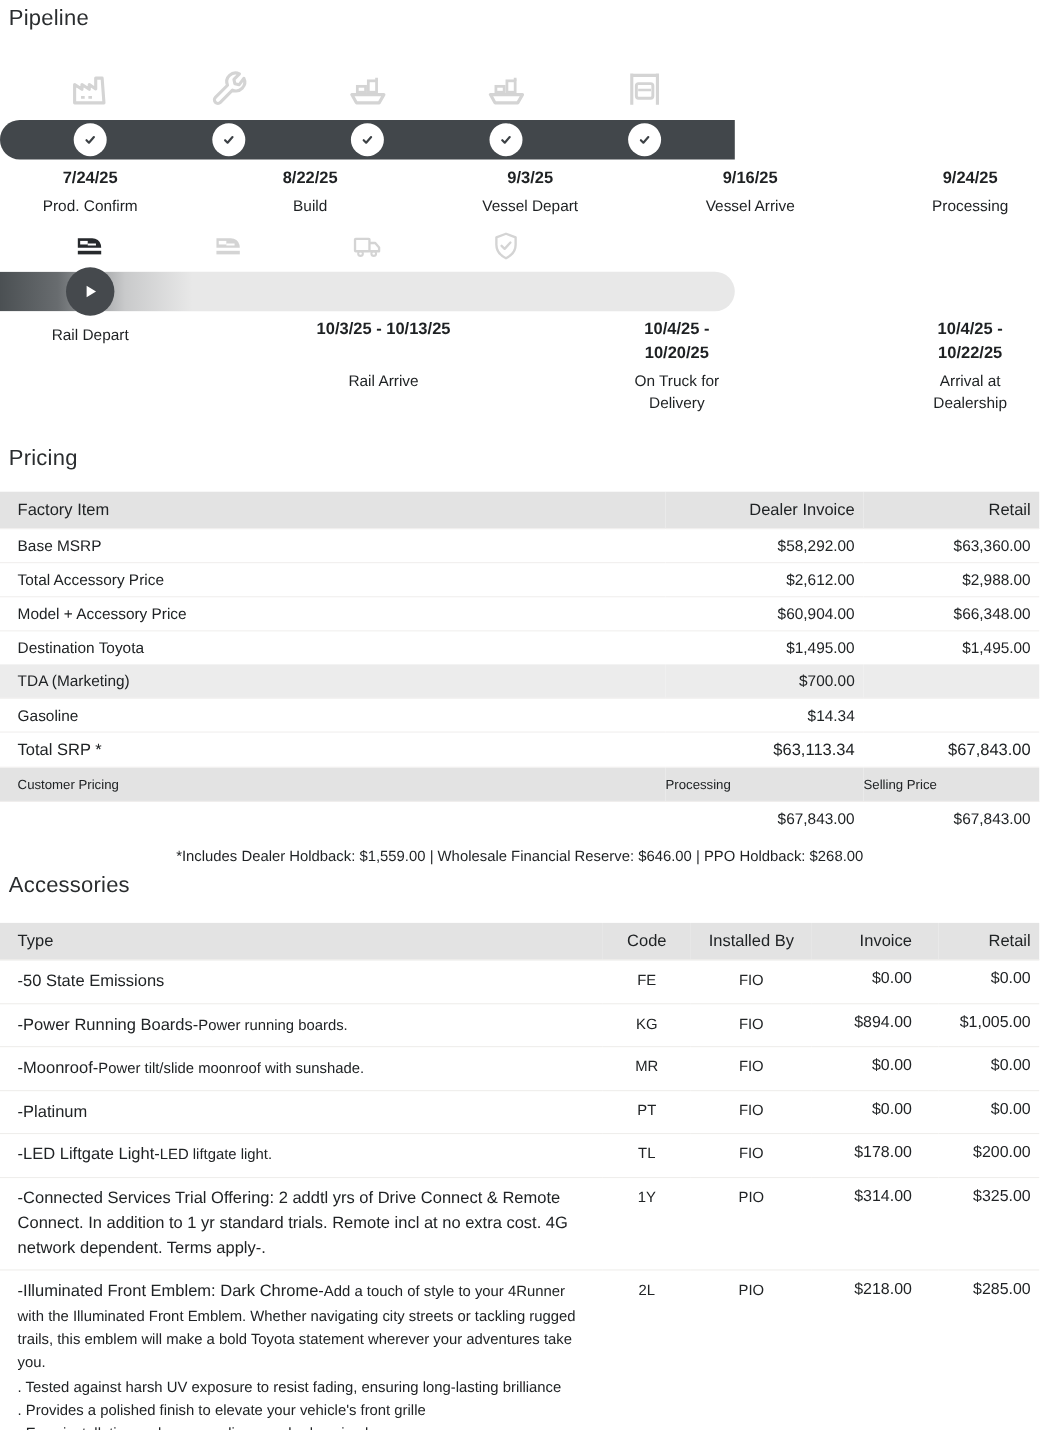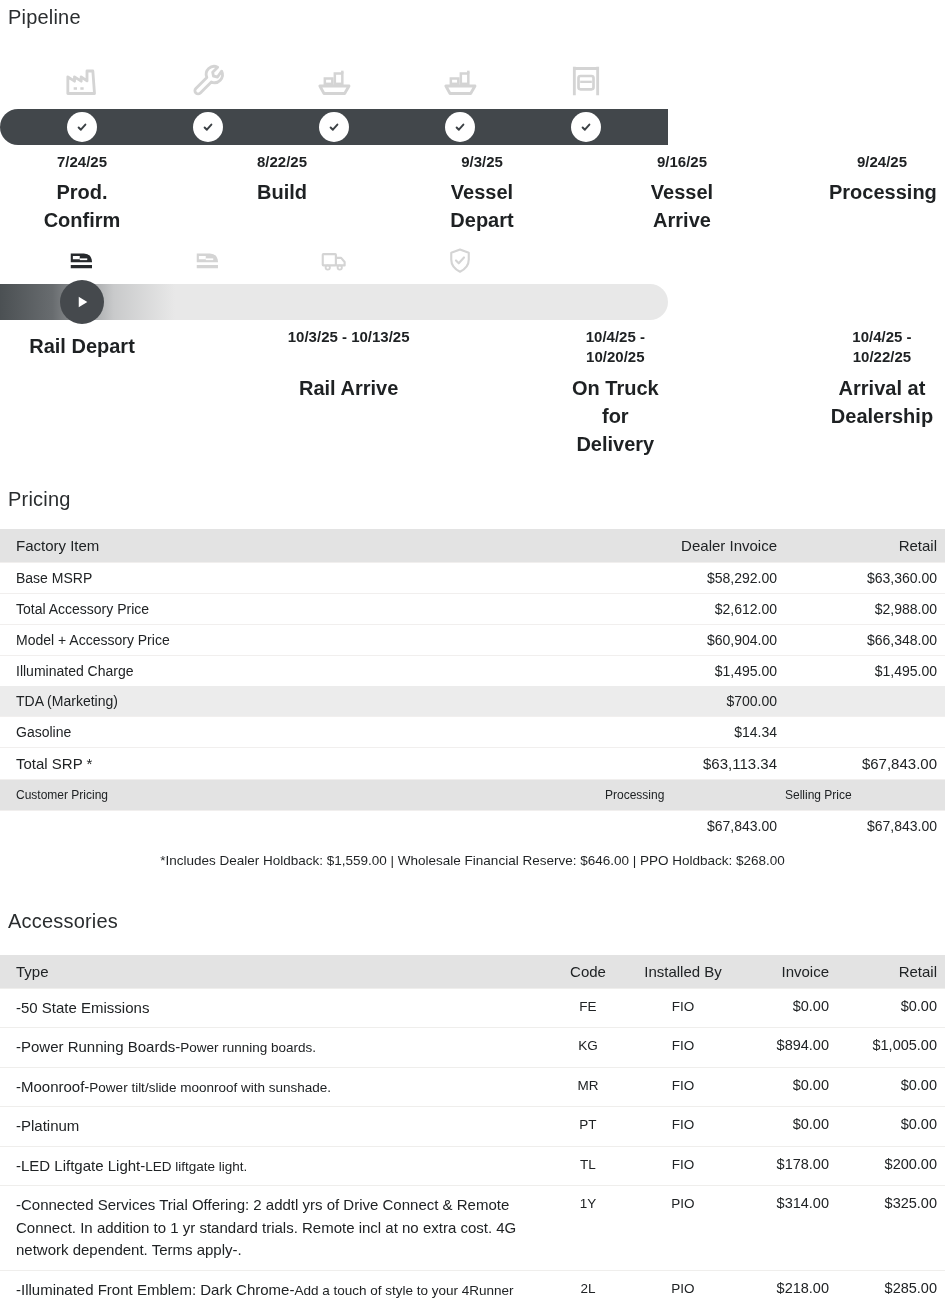--- a/index.html
+++ b/index.html
@@ -34,21 +34,21 @@
   .marker { width:126px; display:flex; align-items:center; justify-content:center; }
   .check-circle { display:none; width:30px; height:30px; border-radius:50%; background:#fff; align-items:center; justify-content:center; }
   .marker-complete .check-circle { display:flex; }
   .play-btn { display:none; width:44px; height:44px; border-radius:50%; background:#45494d; align-items:center; justify-content:center; border:none; padding:0; cursor:pointer; }
   .marker-current .play-btn { display:flex; }
 
   .labels-row { display:flex; margin-left:19px; margin-top:7px;justify-content:space-between; }
   .stage-label-col { width:126px; text-align:center; }
   .stage-date { font-size:15px; font-weight:600; line-height:1.38; white-space:pre-line; color:#1e2123; }
   .labels-row.row2 .stage-date { min-height:42px; }
-  .stage-name { font-size:20px; font-weight:700; line-height:1.4; margin:5px auto 0; max-width:106px; color:#1e2123; }
+  .stage-name { font-size:14px; font-weight:400; line-height:1.4; margin:5px auto 0; max-width:106px; color:#1e2123; }
 
   
   #pricing-title { margin-top:30px; }
   table { width:100%; border-collapse:collapse; table-layout:fixed; }
   .price-table { margin-top:18px; }
   thead th, .sub-head td {
     background:var(--table-header-bg, #e3e3e3);
     font-weight:400; font-size:15px; text-align:left; padding:8px 0; color:#202325;
   }
   td { font-size:14px; padding:7px 0; color:#202325; }
@@ -57,21 +57,21 @@
   .price-table col.c2 { width:180px; }
   .price-table col.c3 { width:160px; }
   .price-table .num { padding-right:8px; }
   .price-table th.num { padding-right:8px; }
   .price-table tbody tr { border-top:1px solid #f1efee;margin-top:29px; }
   .price-table tr.shade-yes { background:var(--row-shade-bg, #ececec); border-top:none; }
   .price-table tr.shade-big td { font-size:15px; }
   .sub-head td { font-size:12px; }
   .footnote { margin-top:12px; text-align:center; font-size:13.5px; color:#1f2224; }
 
-  #accessories-title { margin-top:42px; }
+  #accessories-title { margin-top:8px; }
   .acc-table { margin-top:22px; }
   .acc-table col.c2 { width:80px; }
   .acc-table col.c3 { width:110px; }
   .acc-table col.c4 { width:115px; }
   .acc-table col.c5 { width:92px; }
   .acc-table th.ctr, .acc-table td.ctr { text-align:center; padding-left:0; }
   .acc-table th.num, .acc-table td.num { text-align:right; }
   .acc-table td.inv, .acc-table th.inv { padding-right:24px; }
   .acc-table td.ret, .acc-table th.ret { padding-right:8px; }
   .acc-table tbody tr { border-top:1px solid #efeeec; }
@@ -344,21 +344,21 @@
     <td class="num">$2,988.00</td>
   </tr>
 
   <tr class="shade-no">
     <td>Model + Accessory Price</td>
     <td class="num">$60,904.00</td>
     <td class="num">$66,348.00</td>
   </tr>
 
   <tr class="shade-no">
-    <td>Illuminated Charge</td>
+    <td>Destination Toyota</td>
     <td class="num">$1,495.00</td>
     <td class="num">$1,495.00</td>
   </tr>
 
   <tr class="shade-yes">
     <td>TDA (Marketing)</td>
     <td class="num">$700.00</td>
     <td class="num"></td>
   </tr>
 

